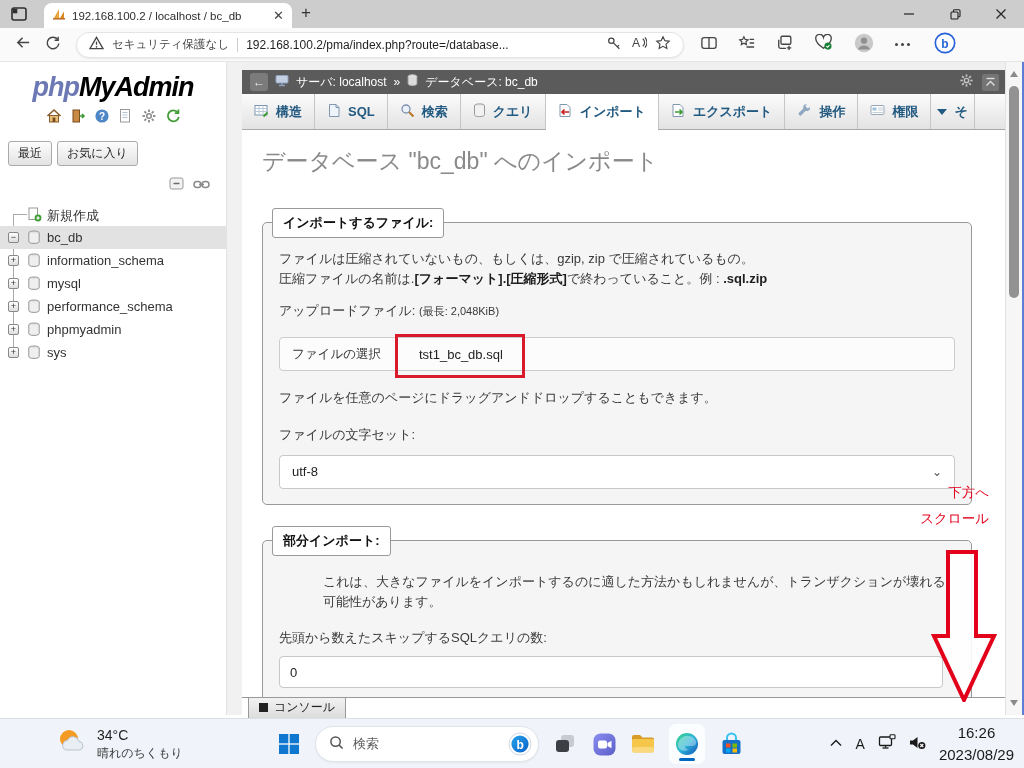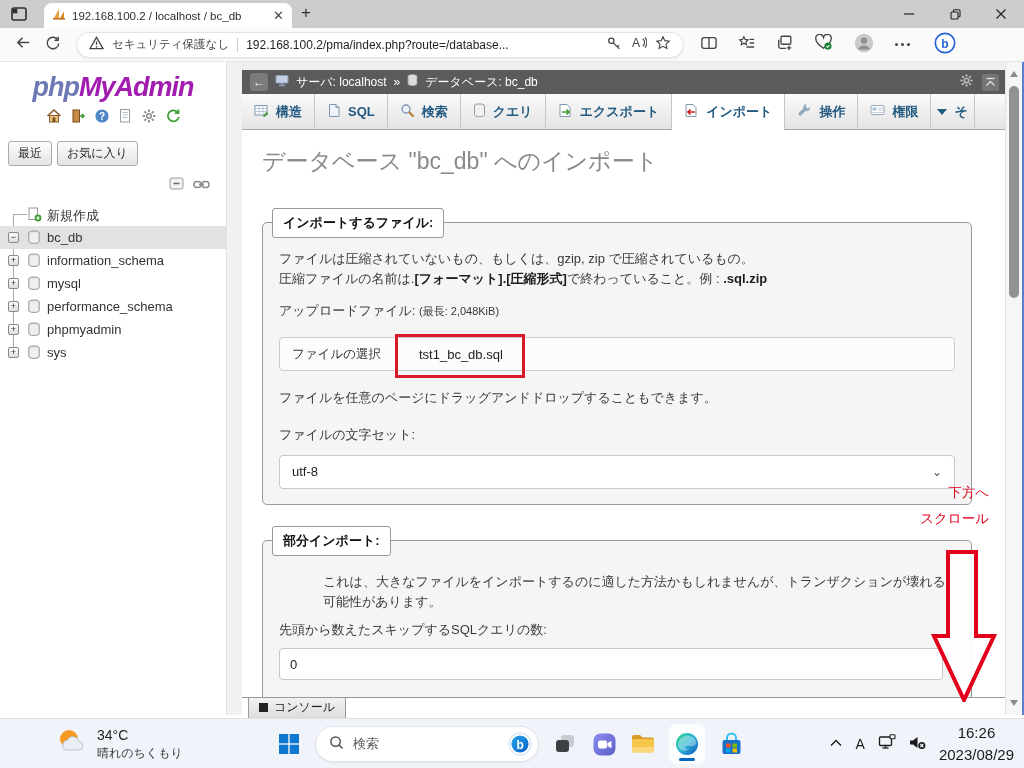--- a/index.html
+++ b/index.html
@@ -99,21 +99,21 @@
   .mt17{margin-top:17px;}
   .select{margin-top:9px;height:32px;background:#fff;border:1px solid #c8c8c8;border-radius:4px;
           display:flex;align-items:center;justify-content:space-between;padding:0 12px;font-size:13px;color:#222;}
   .chev{color:#555;font-size:12px;}
   .rnote{position:absolute;right:16px;color:#e2001a;font-size:13.5px;z-index:4;}
   .rn1{top:354px;} .rn2{top:380px;}
   .togrow{display:flex;align-items:flex-start;gap:10px;}
   .toggle{width:34px;height:18px;border-radius:9px;background:#2e86f0;position:relative;flex:none;margin-top:1px;}
   .knob{position:absolute;right:2px;top:2px;width:14px;height:14px;border-radius:50%;background:#fff;}
   .tognote{margin-left:44px;margin-top:5px;}
-  .skipl{margin-top:8px;}
+  .skipl{margin-top:16px;}
   .skipin{margin-top:8px;height:30px;background:#fff;border:1px solid #c8c8c8;border-radius:4px;
           display:flex;align-items:center;padding:0 10px;font-size:13px;color:#222;margin-right:12px;}
   .bigarrow{position:absolute;left:688px;top:420px;z-index:5;}
 
   .consolebar{height:17px;border-top:1px solid #999;position:relative;background:#fff;}
   .ctab{position:absolute;left:6px;top:-1px;display:flex;align-items:center;gap:6px;padding:1px 10px 2px;
         background:linear-gradient(#f2f2f2,#dcdcdc);border:1px solid #999;font-size:12px;color:#222;}
   .csq{width:9px;height:9px;background:#222;}
 
   
@@ -267,21 +267,21 @@
             <text x="9" y="18" font-size="13" font-weight="bold" fill="#2467d6" font-family="inherit">b</text>
           </svg>
       </span>
     </div>
   </div>
 
   <div class="page">
 
     <div class="sidebar">
       <div class="logo">
-        <span class="php" style="color:#6d79b4">php</span><span class="mya" style="color:#a21caf">MyAdmin</span>
+        <span class="php" style="color:#6d79b4">php</span><span class="mya" style="color:#000000">MyAdmin</span>
       </div>
       <div class="logoics">
         <span>
           <svg width="16" height="16" viewBox="0 0 16 16">
               <path d="M1.5 8 L8 2 L14.5 8" fill="none" stroke="#8a5a2a" stroke-width="1.6"></path>
               <rect x="3.5" y="7.5" width="9" height="6.5" fill="#e6c07a" stroke="#8a5a2a" stroke-width="1"></rect>
               <rect x="6.6" y="9.5" width="2.8" height="4.5" fill="#7a4b1d"></rect>
             </svg>
         </span>
         <span>
@@ -497,33 +497,33 @@
               </svg></span>
           <span>検索</span>
         </div>
         <div class="ptab">
           <span><svg width="13" height="15" viewBox="0 0 13 15">
                 <ellipse cx="6.5" cy="3" rx="5" ry="2.1" fill="#e9e9e9" stroke="#999"></ellipse>
                 <path d="M1.5 3 v8.5 a5 2.1 0 0 0 10 0 v-8.5" fill="#f2f2f2" stroke="#999"></path>
               </svg></span>
           <span>クエリ</span>
         </div>
+        <div class="ptab active">
+          <span><svg width="15" height="15" viewBox="0 0 15 15">
+                <path d="M2 1.5 h7 l3 3 v9 h-10 z" fill="#fff" stroke="#8097ad"></path>
+                <path d="M11 9 h-7 M6.5 6.5 L4 9 L6.5 11.5" fill="none" stroke="#cc2222" stroke-width="1.7"></path>
+              </svg></span>
+          <span>インポート</span>
+        </div>
         <div class="ptab">
           <span><svg width="15" height="15" viewBox="0 0 15 15">
                 <path d="M2 1.5 h7 l3 3 v9 h-10 z" fill="#fff" stroke="#8097ad"></path>
                 <path d="M4 9 h7 M8.5 6.5 L11 9 L8.5 11.5" fill="none" stroke="#3f9c35" stroke-width="1.7"></path>
               </svg></span>
           <span>エクスポート</span>
-        </div>
-        <div class="ptab active">
-          <span><svg width="15" height="15" viewBox="0 0 15 15">
-                <path d="M2 1.5 h7 l3 3 v9 h-10 z" fill="#fff" stroke="#8097ad"></path>
-                <path d="M11 9 h-7 M6.5 6.5 L4 9 L6.5 11.5" fill="none" stroke="#cc2222" stroke-width="1.7"></path>
-              </svg></span>
-          <span>インポート</span>
         </div>
         <div class="ptab">
           <span><svg width="15" height="15" viewBox="0 0 15 15">
                 <path d="M13 4.2a3.1 3.1 0 0 1-4.3 3.6L4.6 12a1.7 1.7 0 1 1-2.4-2.4l4.2-4.1A3.1 3.1 0 0 1 10 1.3L8.3 3.1l2.3 2.3L13 4.2z" fill="#8fa8c0"></path>
               </svg></span>
           <span>操作</span>
         </div>
         <div class="ptab">
           <span><svg width="15" height="14" viewBox="0 0 15 14">
                 <rect x="1" y="2.5" width="13" height="9" rx="1" fill="#fff" stroke="#97a7b8"></rect>

